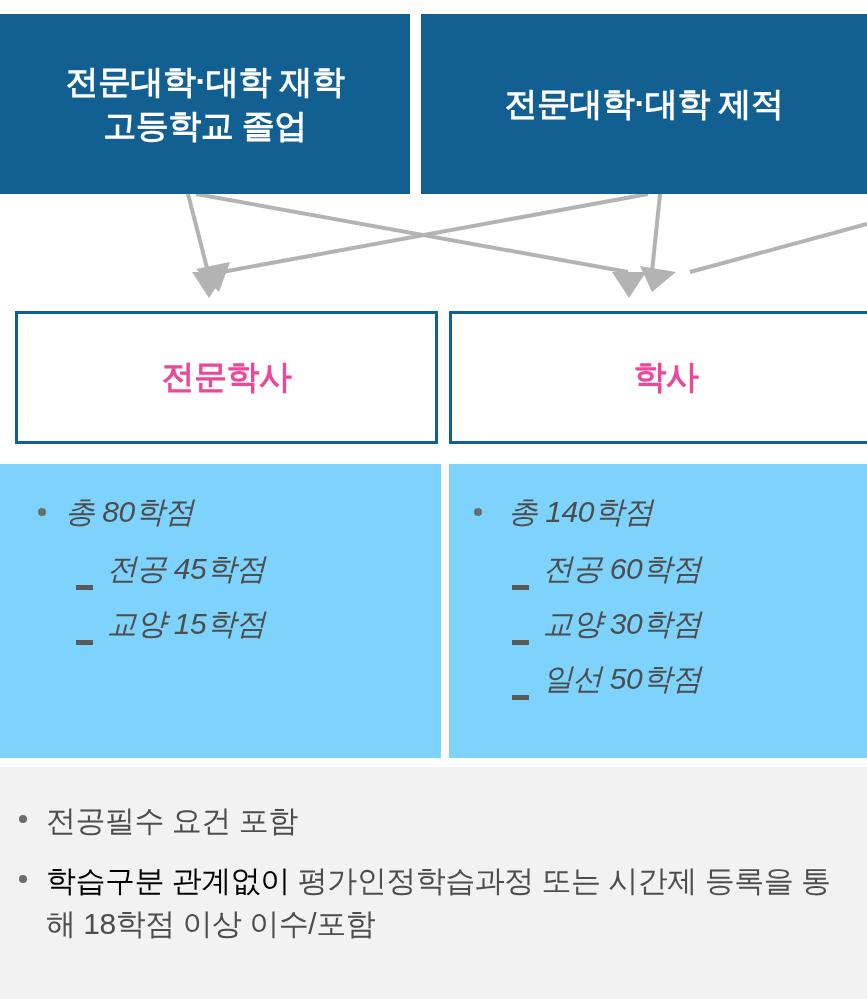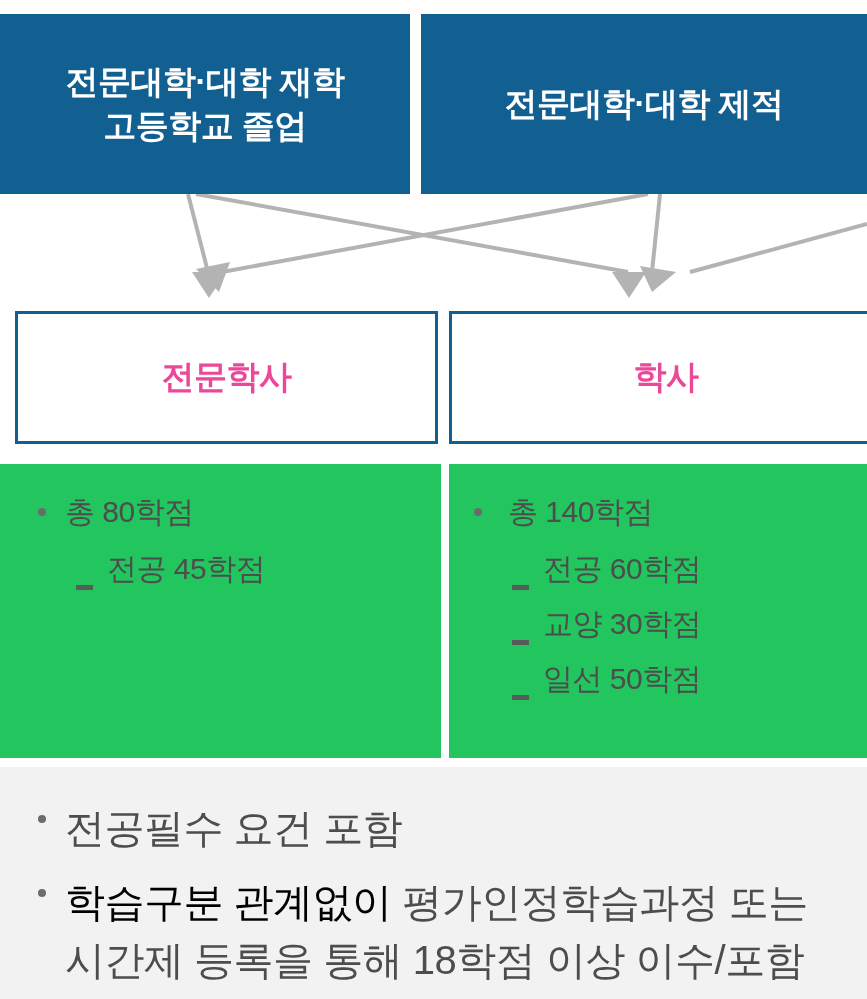--- a/index.html
+++ b/index.html
@@ -96,23 +96,24 @@
   
   .credits-row {
     position: absolute;
     top: 464px;
     left: 0;
     width: 867px;
     height: 294px;
   }
   .credit-panel {
     position: absolute;
-    background: #22c55e;
+    background: #7dd3fc;
     box-sizing: border-box;
     padding: 28px 0 0 0;
+    font-style: italic;
   }
   .credit-panel-left {
     left: 0px;
     top: 0px;
     width: 441px;
     height: 294px;
   }
   .credit-panel-right {
     left: 449px;
     top: 0px;
@@ -164,23 +165,23 @@
     left: 0;
     width: 867px;
     height: 232px;
     background: #f2f2f2;
     box-sizing: border-box;
     padding: 32px 0 0 0;
   }
   .note-line {
     display: flex;
     align-items: flex-start;
-    font-size: 40px;
+    font-size: 30px;
     color: #4d4d4d;
-    padding-left: 38px;
+    padding-left: 19px;
     padding-right: 20px;
     margin-bottom: 16px;
     letter-spacing: -0.5px;
     line-height: 1.45;
   }
   .note-text { flex: 1 1 auto; }
   .hl {
     color: #000000;
     font-weight: normal;
   }
@@ -236,20 +237,24 @@
 
   <div class="credit-panel credit-panel-left">
     <div class="line-main">
       <span class="bullet-dot"></span>
       <span>총 80학점</span>
     </div>
     <div class="line-sub">
       <span class="bullet-dash"></span>
       <span>전공 45학점</span>
     </div>
+    <div class="line-sub">
+      <span class="bullet-dash"></span>
+      <span>교양 15학점</span>
+    </div>
   </div>
 
   <div class="credit-panel credit-panel-right">
     <div class="line-main">
       <span class="bullet-dot"></span>
       <span>총 140학점</span>
     </div>
     <div class="line-sub">
       <span class="bullet-dash"></span>
       <span>전공 60학점</span>

